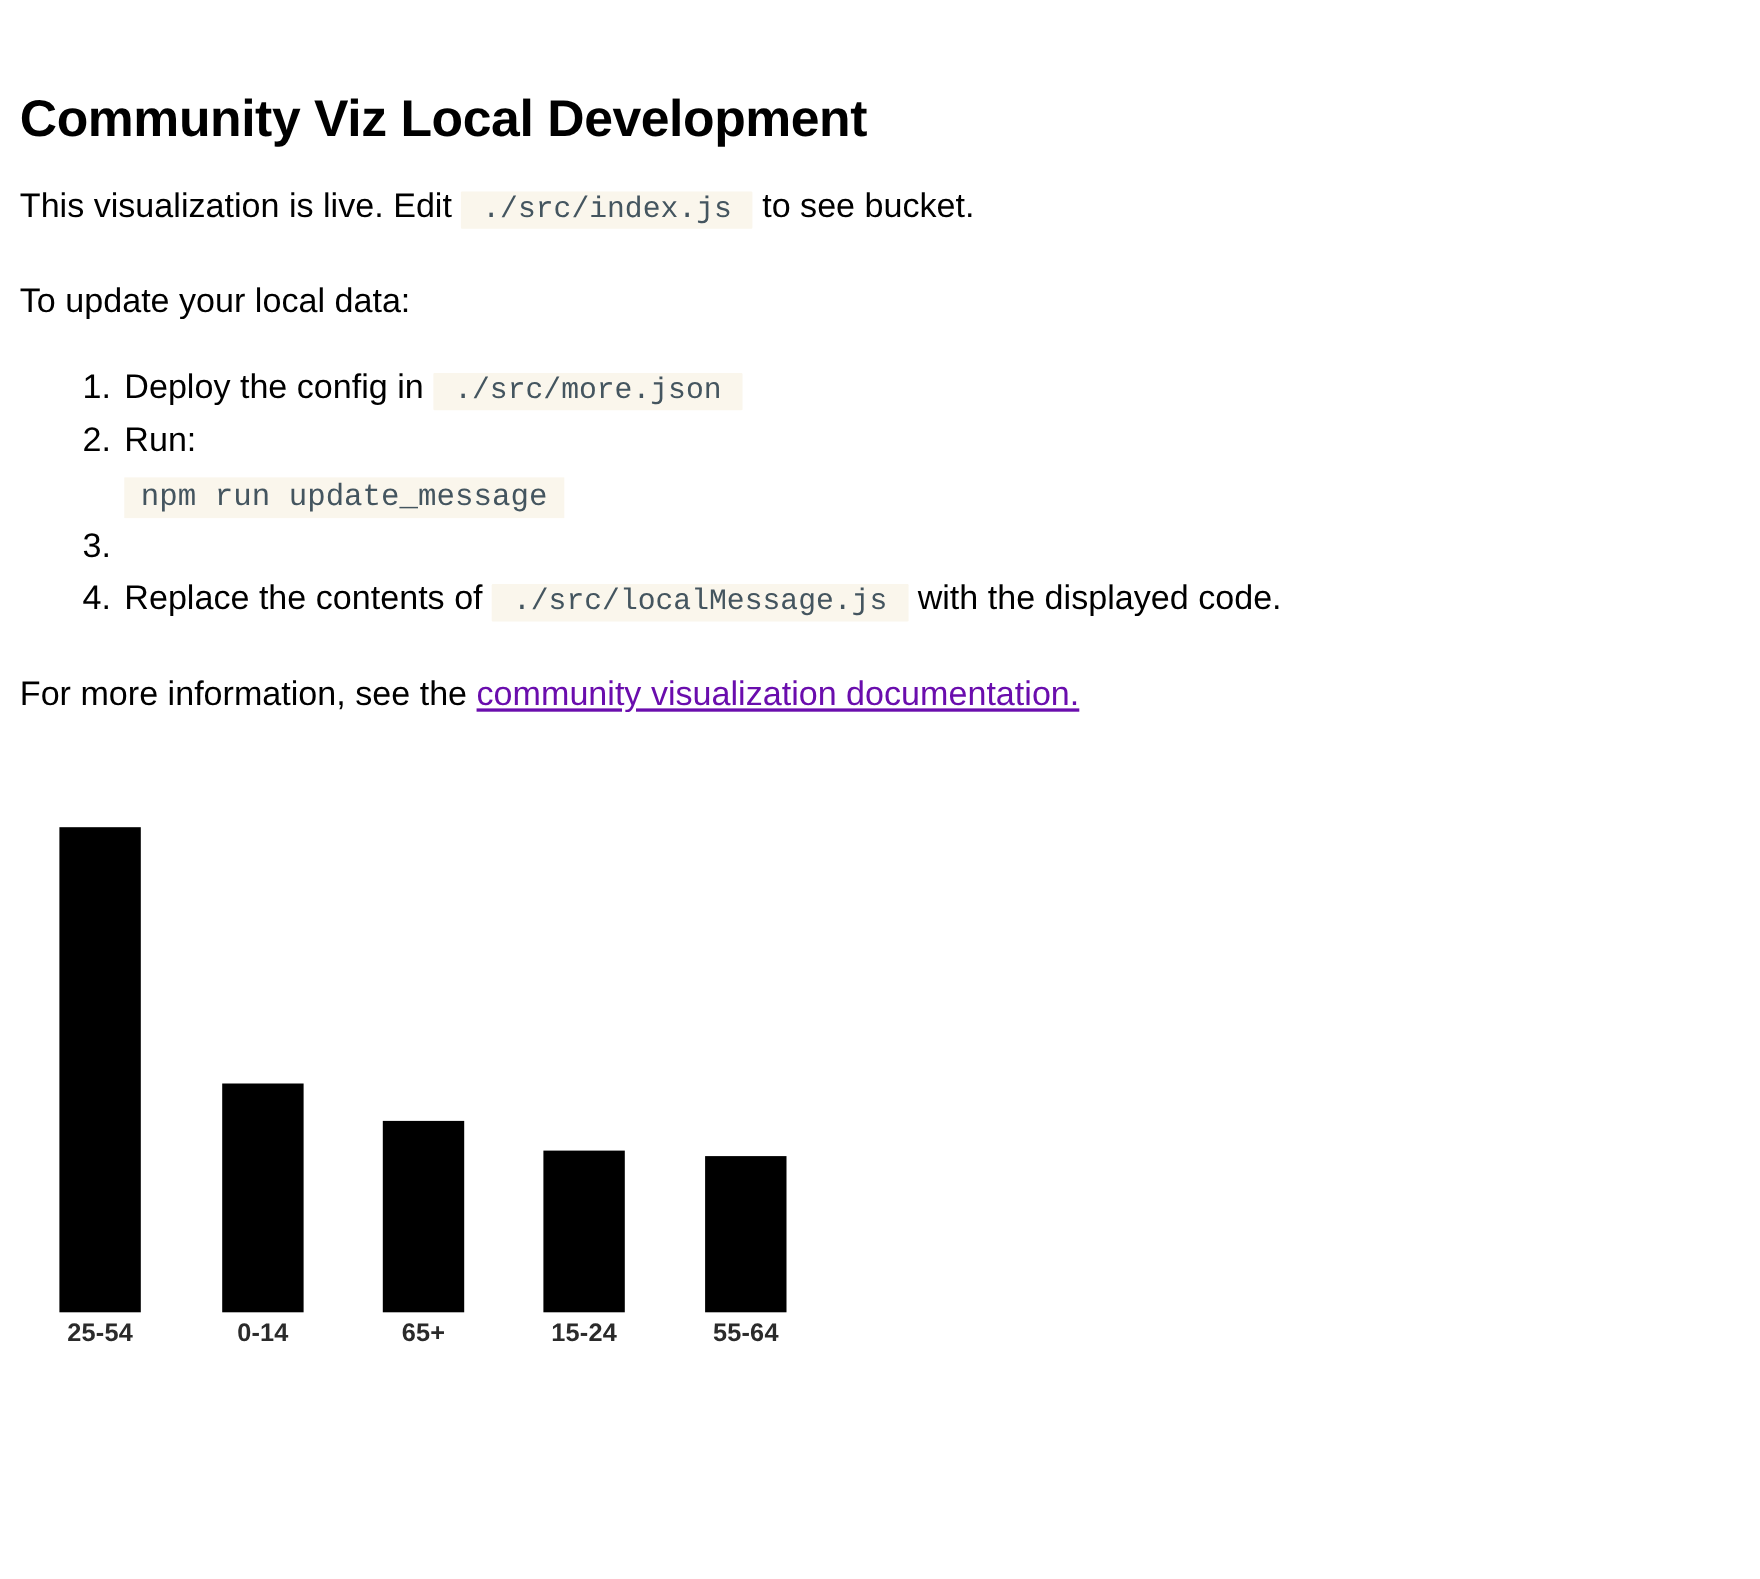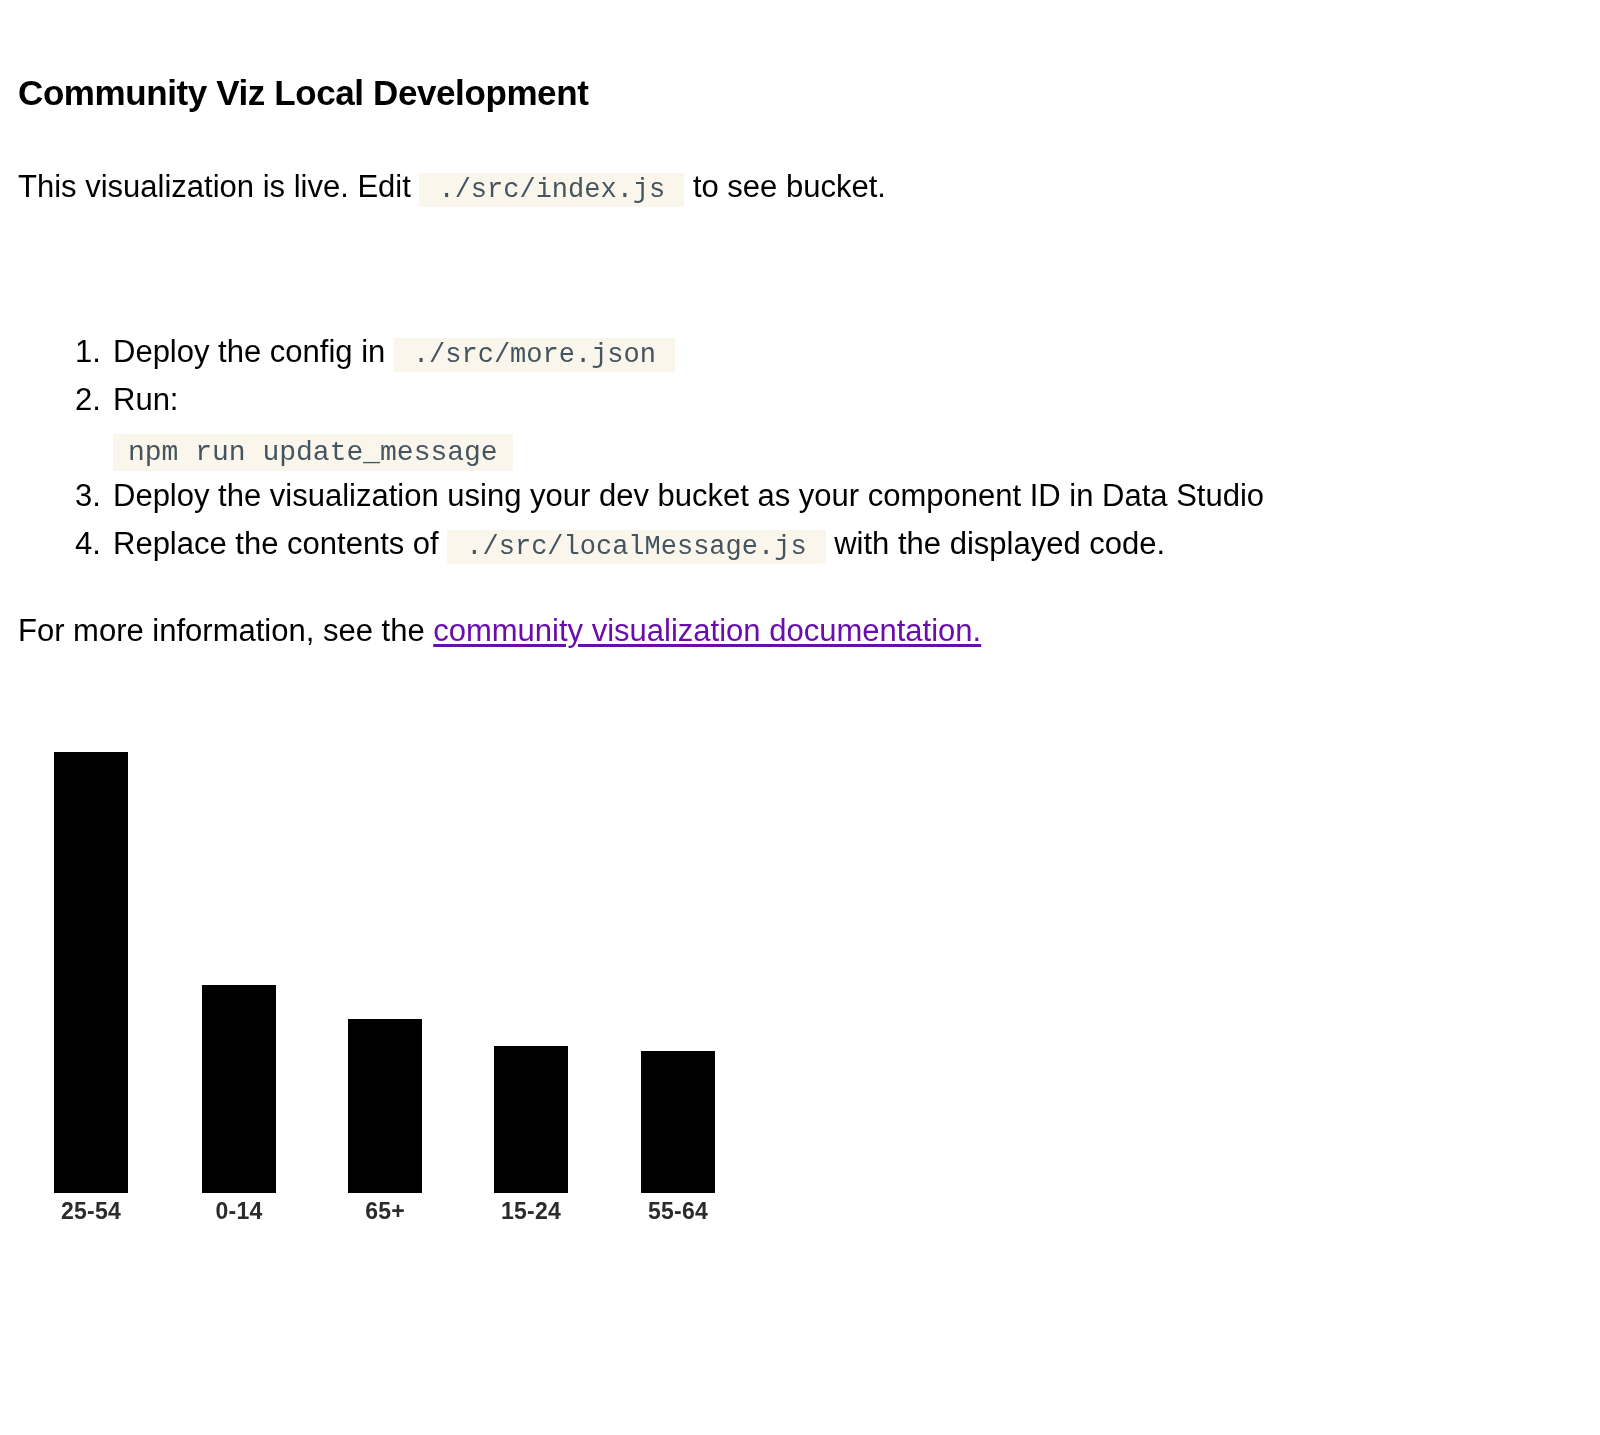--- a/index.html
+++ b/index.html
@@ -22,21 +22,21 @@
     top: 0;
     width: 1600px;
     height: 1435px;
   }
 
   
   .page-title {
     position: absolute;
     left: 18px;
     top: 50px;
-    font-size: 35px;
+    font-size: 47px;
     font-weight: bold;
     letter-spacing: -0.4px;
     line-height: 1.15;
     white-space: nowrap;
   }
 
   
   .para {
     position: absolute;
     left: 18px;
@@ -132,30 +132,31 @@
 <body>
 
 <div class="page">
 
   <h1 class="page-title">Community Viz Local Development</h1>
 
   <div class="para para-intro">
     <span>This visualization is live. Edit </span><code>./src/index.js</code><span> to see bucket.</span>
   </div>
 
+  <div class="para para-update">To update your local data:</div>
 
   <ol class="steps">
     <li class="step-1">
       <span class="marker">1.</span><span>Deploy the config in </span><code>./src/more.json</code><span></span>
     </li>
     <li class="step-2">
       <span class="marker">2.</span><span>Run:</span>
     </li>
     <li class="step-3" style="margin-top:50px;">
-      <span class="marker">3.</span><span>Deploy the visualization using your dev bucket as your component ID in Data Studio</span>
+      <span class="marker">3.</span>
     </li>
     <li class="step-4">
       <span class="marker">4.</span><span>Replace the contents of </span><code>./src/localMessage.js</code><span> with the displayed code.</span>
     </li>
   </ol>
 
   <div class="cmd-block">npm run update_message</div>
 
   <div class="para para-more">
     <span>For more information, see the </span><a class="doc-link" href="#">community visualization documentation.</a><span></span>

